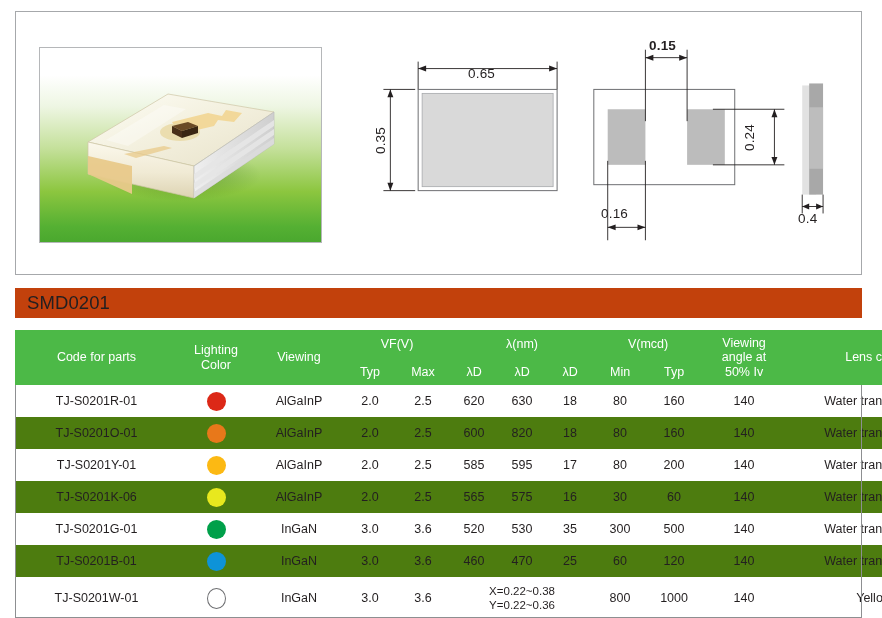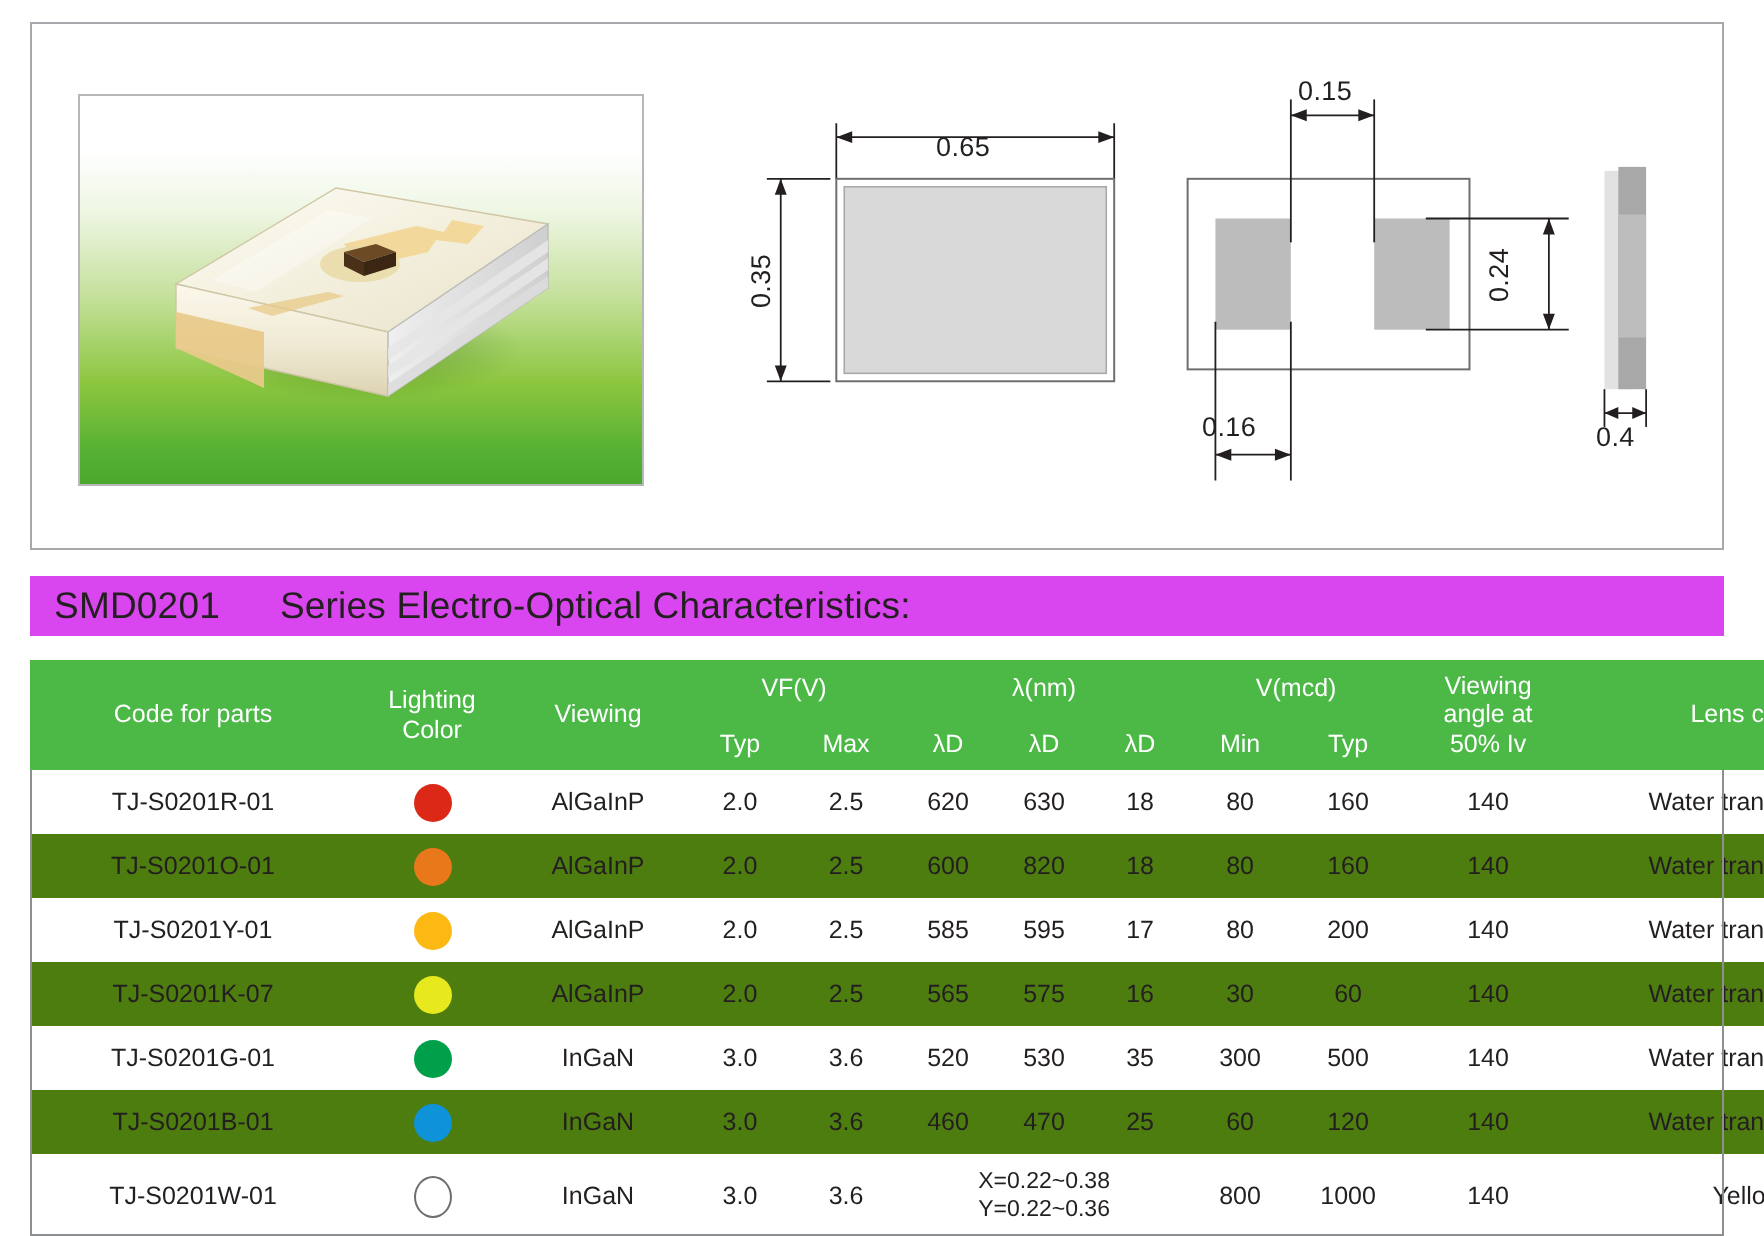--- a/index.html
+++ b/index.html
@@ -75,21 +75,21 @@
     pointer-events: none;
   }
 
   
   .section-title {
     position: absolute;
     left: 15px;
     top: 288px;
     width: 847px;
     height: 30px;
-    background: #d946ef;
+    background: #c2410c;
     box-sizing: border-box;
     display: flex;
     align-items: center;
     padding-left: 12px;
     font-size: 18.5px;
     color: #231f20;
     letter-spacing: 0.1px;
   }
   .section-title .t-code { margin-right: 30px; }
   .section-title .t-rest { }
@@ -284,30 +284,29 @@
         <line x1="790" y1="196" x2="811" y2="196"></line>
         <polygon points="790,196 797,193 797,199" fill="#231f20" stroke="none"></polygon>
         <polygon points="811,196 804,193 804,199" fill="#231f20" stroke="none"></polygon>
       </g>
     </g>
   </svg>
 
   <span class="dim-label" style="left:452px; top:54px;">0.65</span>
   <span class="dim-label vert" style="left:351px; top:121px;">0.35</span>
 
-  <span class="dim-label" style="left:633px; top:26px;">0.15</span>
+  <span class="dim-label" style="left:633px; top:26px;font-weight:bold;">0.15</span>
   <span class="dim-label" style="left:585px; top:194px;">0.16</span>
   <span class="dim-label vert" style="left:720px; top:118px;">0.24</span>
 
   <span class="dim-label" style="left:782px; top:199px;">0.4</span>
 </div>
 
 <div class="section-title">
   <span class="t-code">SMD0201</span>
-  <span class="t-rest">Series  Electro-Optical Characteristics:</span>
 </div>
 
 <div class="spec-table-wrap">
   <table class="spec">
     <colgroup>
       <col style="width:163px">
       <col style="width:76px">
       <col style="width:90px">
       <col style="width:52px">
       <col style="width:54px">
@@ -380,21 +379,21 @@
           <td>2.5</td>
           <td>585</td>
           <td>595</td>
           <td>17</td>
           <td>80</td>
           <td>200</td>
           <td>140</td>
           <td>Water transparent</td>
         </tr>
         <tr class="even">
-          <td class="code-cell">TJ-S0201K-07</td>
+          <td class="code-cell">TJ-S0201K-06</td>
           <td><span class="dot" style="background: rgb(232, 232, 30);"></span></td>
           <td>AlGaInP</td>
           <td>2.0</td>
           <td>2.5</td>
           <td>565</td>
           <td>575</td>
           <td>16</td>
           <td>30</td>
           <td>60</td>
           <td>140</td>

